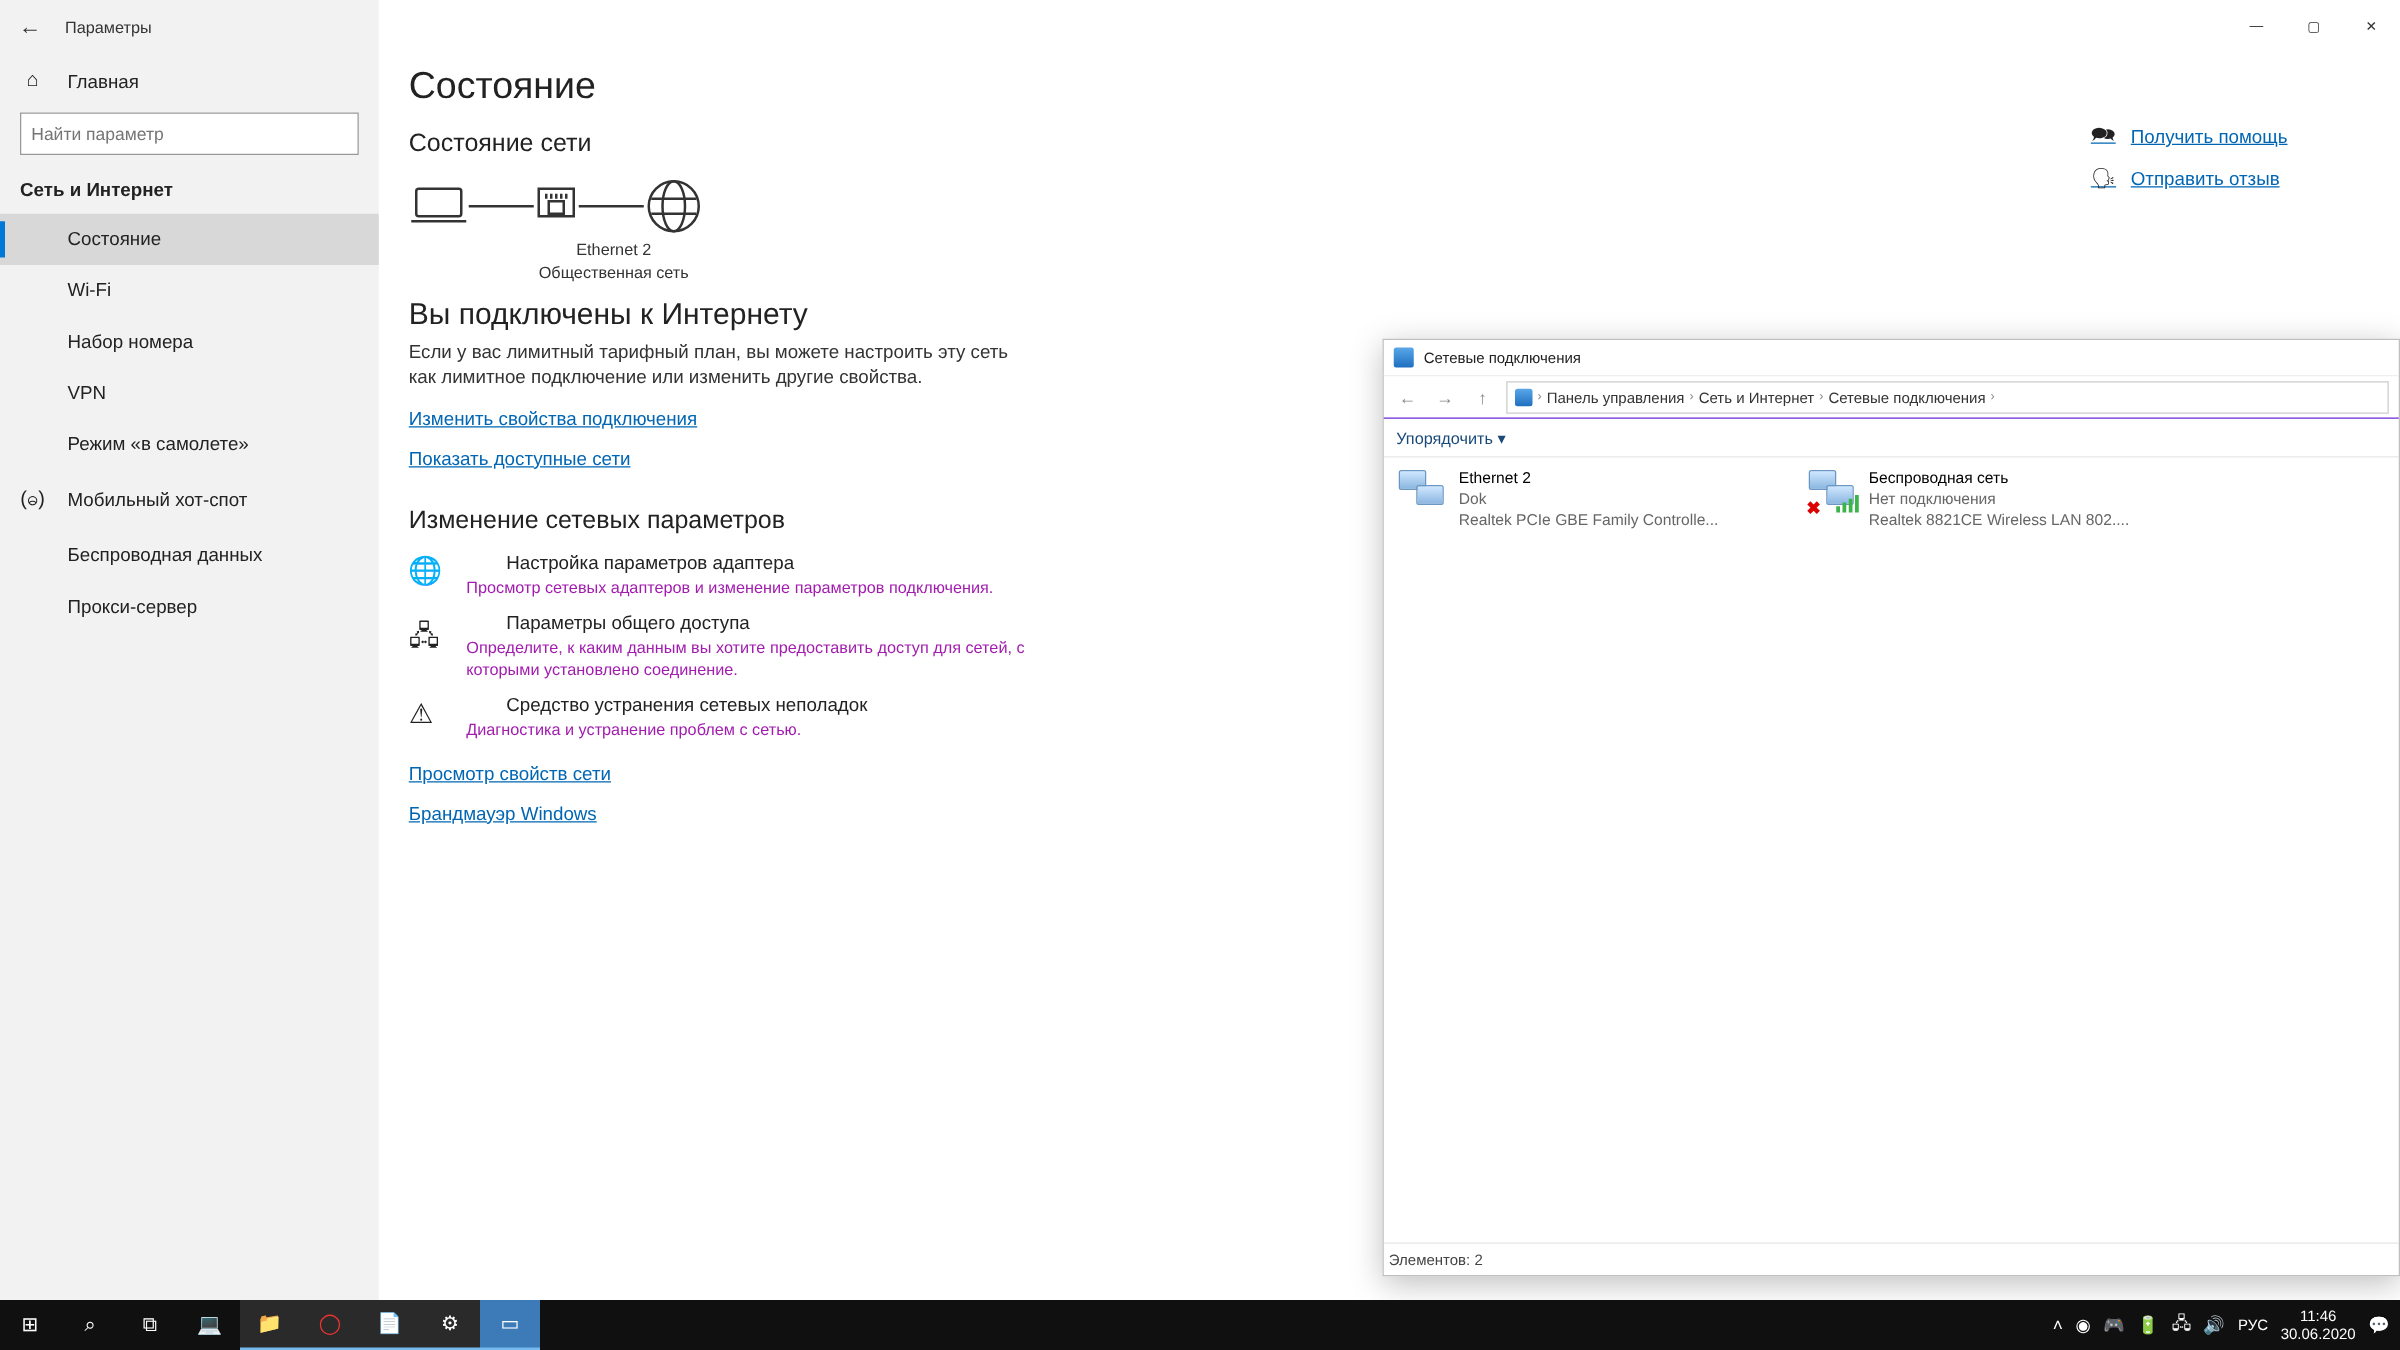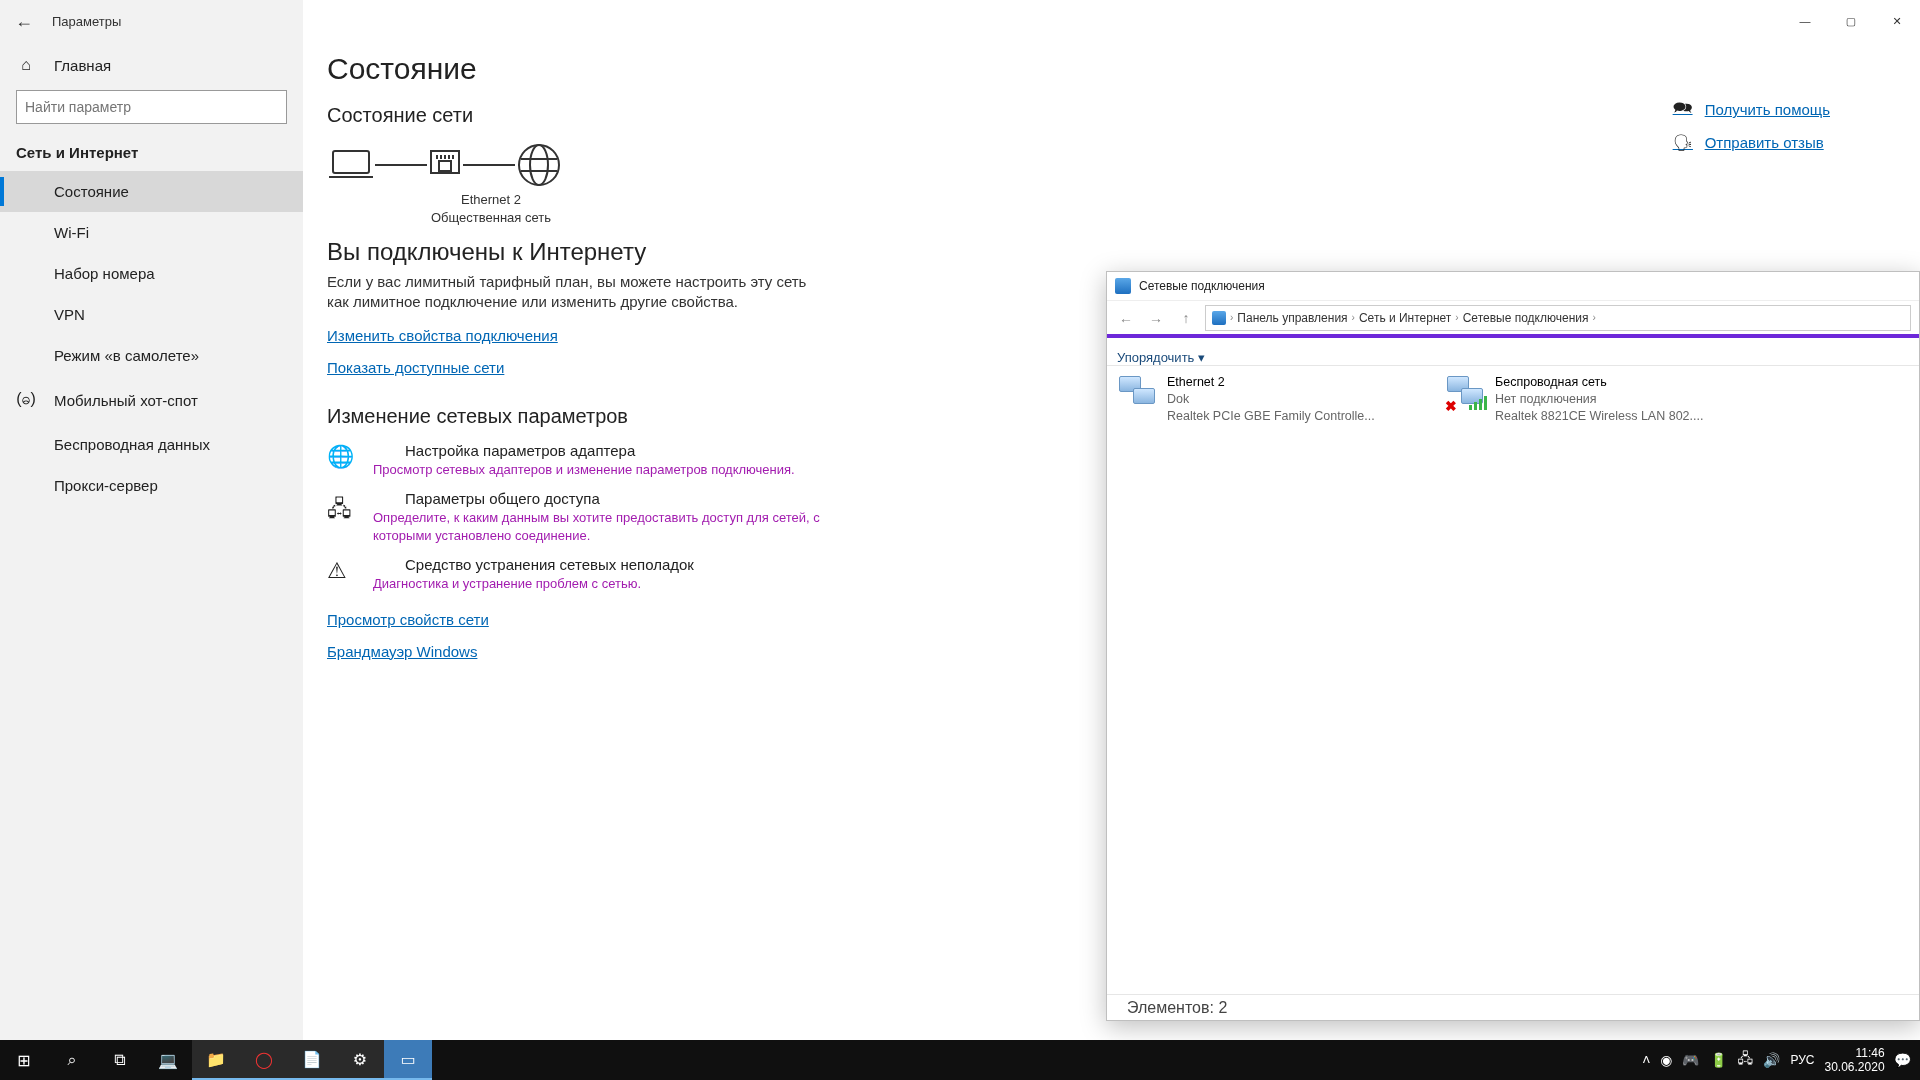--- a/index.html
+++ b/index.html
@@ -49,45 +49,45 @@
 
 
 .explorer-window { position: absolute; left: 1106px; top: 271px; width: 814px; height: 750px; background: #fff; border: 1px solid #bfbfbf; box-shadow: 0 6px 24px rgba(0,0,0,.25); display: flex; flex-direction: column; }
 .exp-title { height: 28px; display: flex; align-items: center; padding: 0 8px; gap: 8px; font-size: 12px; color: #222; }
 .exp-title .cp-glyph { width: 16px; height: 16px; background: linear-gradient(#5aa7e8,#1e6fc0); border-radius: 2px; display: inline-block; }
 .exp-nav { height: 34px; display: flex; align-items: center; gap: 8px; padding: 0 8px; border-top: 1px solid #eee; }
 .exp-nav .navbtn { width: 22px; height: 22px; display: flex; align-items: center; justify-content: center; color: #888; font-size: 14px; }
 .exp-nav .addr { flex: 1; height: 26px; border: 1px solid #ccc; display: flex; align-items: center; padding: 0 6px; gap: 4px; font-size: 12px; color: #333; }
 .exp-nav .addr .cp-glyph { width: 14px; height: 14px; background: linear-gradient(#5aa7e8,#1e6fc0); border-radius: 2px; }
 .exp-nav .addr .chev { color: #888; font-size: 10px; }
-.exp-toolbar { height: 32px; border-top: 4px solid #6d28d9; border-bottom: 1px solid #e6e6e6; display: flex; align-items: flex-end; padding: 0 10px; font-size: 13px; color: #1a4a7a; }
+.exp-toolbar { height: 32px; border-top: 1px solid #6d28d9; border-bottom: 1px solid #e6e6e6; display: flex; align-items: center; padding: 0 10px; font-size: 13px; color: #1a4a7a; }
 .exp-body { flex: 1; padding: 8px 10px; display: flex; gap: 28px; align-items: flex-start; }
 .net-item { display: flex; gap: 10px; width: 300px; }
 .net-icon { width: 40px; height: 40px; position: relative; flex-shrink: 0; }
 .net-icon .p1, .net-icon .p2 { position: absolute; width: 22px; height: 16px; background: linear-gradient(#cfe7ff,#8bb6e0); border: 1px solid #6a97c4; border-radius: 2px; }
 .net-icon .p1 { left: 2px; top: 2px; }
 .net-icon .p2 { left: 16px; top: 14px; }
 .net-icon .bars { position: absolute; left: 24px; top: 22px; display: flex; gap: 2px; align-items: flex-end; }
 .net-icon .bars span { width: 3px; background: #3bb54a; }
 .net-icon .bars span:nth-child(1){height:5px} .net-icon .bars span:nth-child(2){height:8px} .net-icon .bars span:nth-child(3){height:11px} .net-icon .bars span:nth-child(4){height:14px}
 .net-icon .x { position: absolute; left: 0; top: 24px; color: #d00; font-size: 14px; font-weight: bold; }
 .net-info { font-size: 12.5px; line-height: 1.35; }
 .net-info .n1 { color: #000; }
 .net-info .n2 { color: #666; }
 .net-info .n3 { color: #666; white-space: nowrap; overflow: hidden; text-overflow: ellipsis; max-width: 250px; }
-.exp-status { height: 26px; border-top: 1px solid #e6e6e6; font-size: 16px; color: #444; padding: 0 20px; display: flex; align-items: center; }
+.exp-status { height: 26px; border-top: 1px solid #e6e6e6; font-size: 12px; color: #444; padding: 0 4px; display: flex; align-items: center; }
 
 
 .taskbar { position: absolute; left: 0; right: 0; bottom: 0; height: 40px; background: #101010; display: flex; align-items: center; justify-content: space-between; color: #fff; font-size: 12px; }
 .tb-left { display: flex; align-items: center; height: 100%; }
 .tb-btn { width: 48px; height: 40px; display: flex; align-items: center; justify-content: center; font-size: 16px; font-family: "Segoe MDL2 Assets","Segoe UI Symbol",sans-serif; }
 .tb-btn.active { background: #2a2a2a; border-bottom: 2px solid #76b9ed; }
 .tb-right { display: flex; align-items: center; gap: 10px; padding-right: 8px; height: 100%; }
 .tb-right .tb-ic { font-size: 14px; font-family: "Segoe MDL2 Assets","Segoe UI Symbol",sans-serif; }
-.tb-clock { text-align: right; line-height: 1.2; font-size: 12px; }
+.tb-clock { text-align: center; line-height: 1.2; font-size: 12px; }
 </style>
 </head>
 <body>
 
 <div class="settings-window">
   <div class="titlebar">
     <div class="titlebar-left">
       <div class="back-btn">←</div>
       <div class="app-title">Параметры</div>
     </div>

